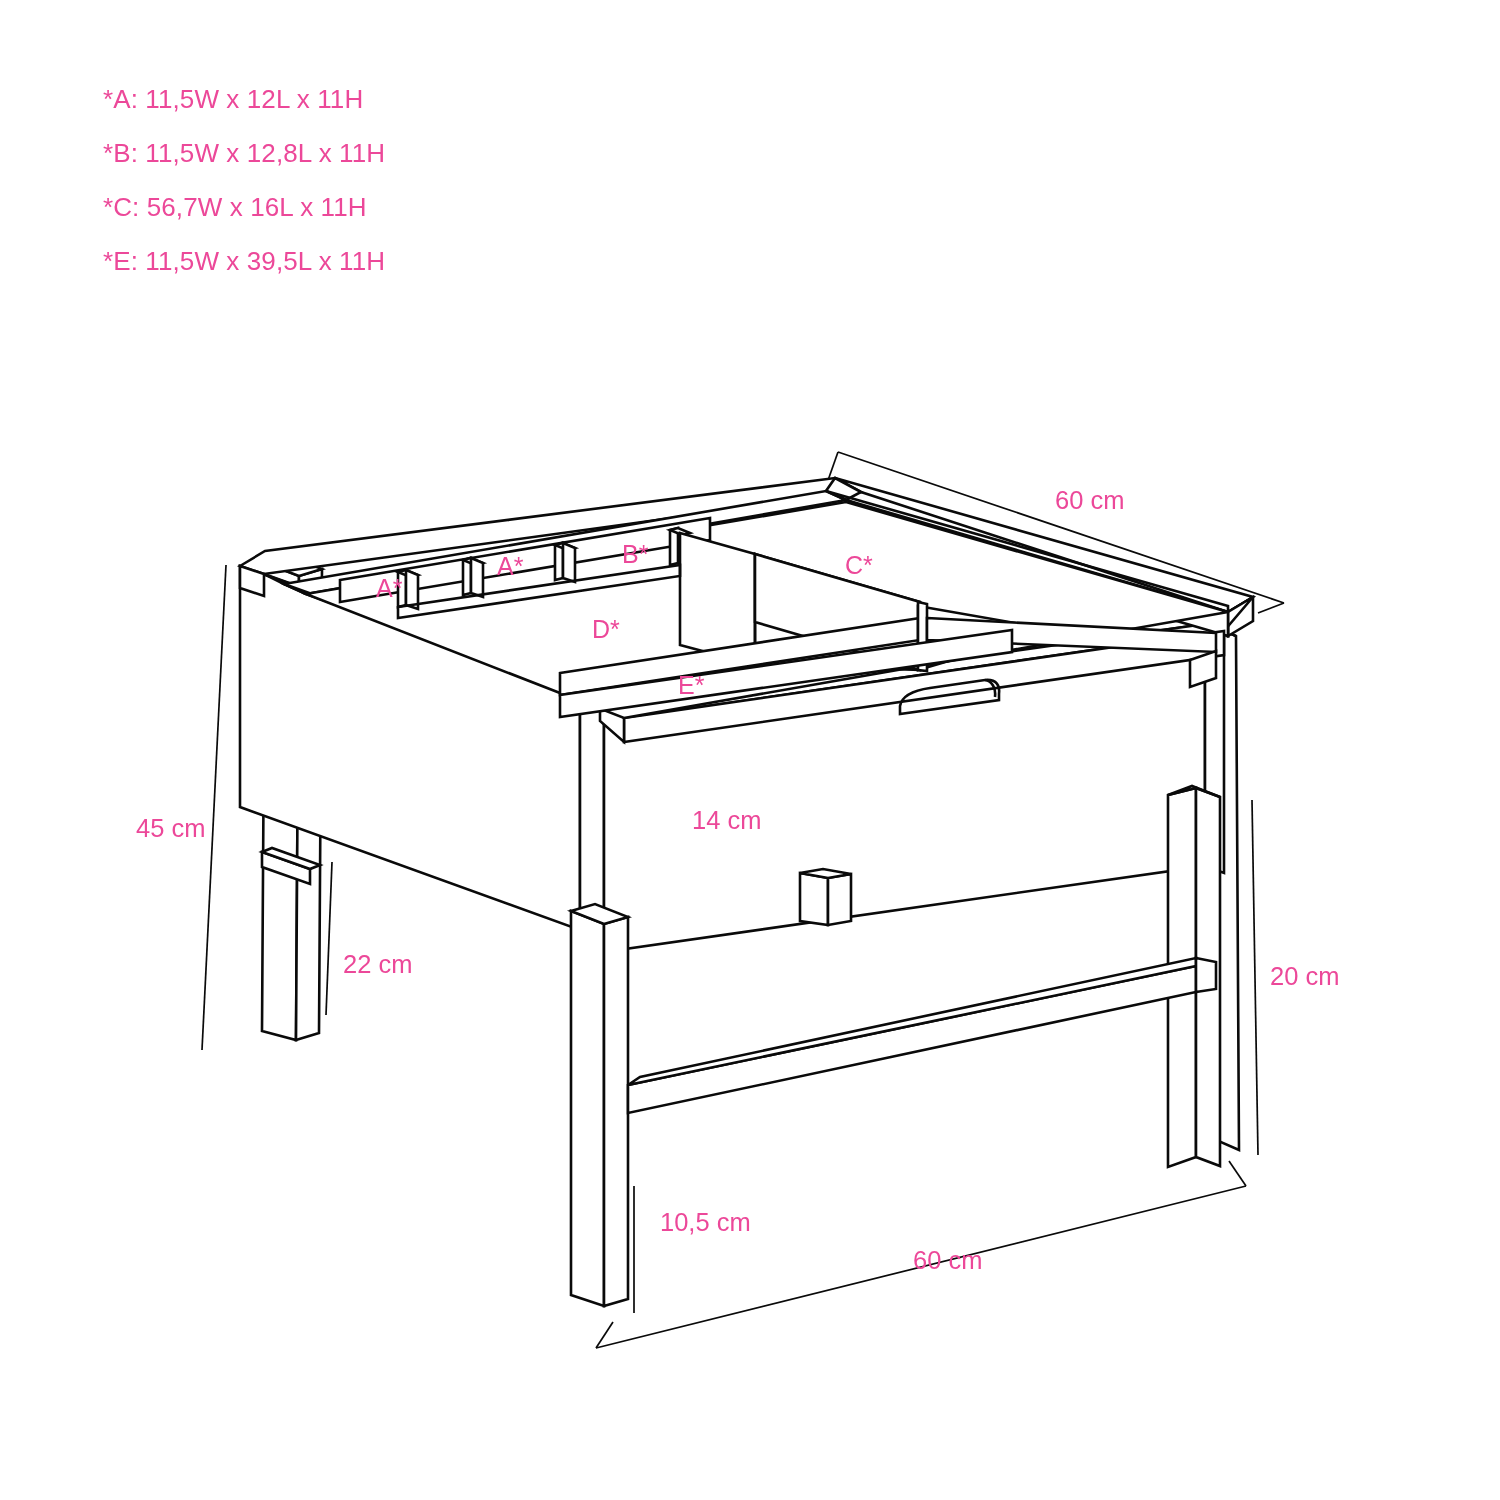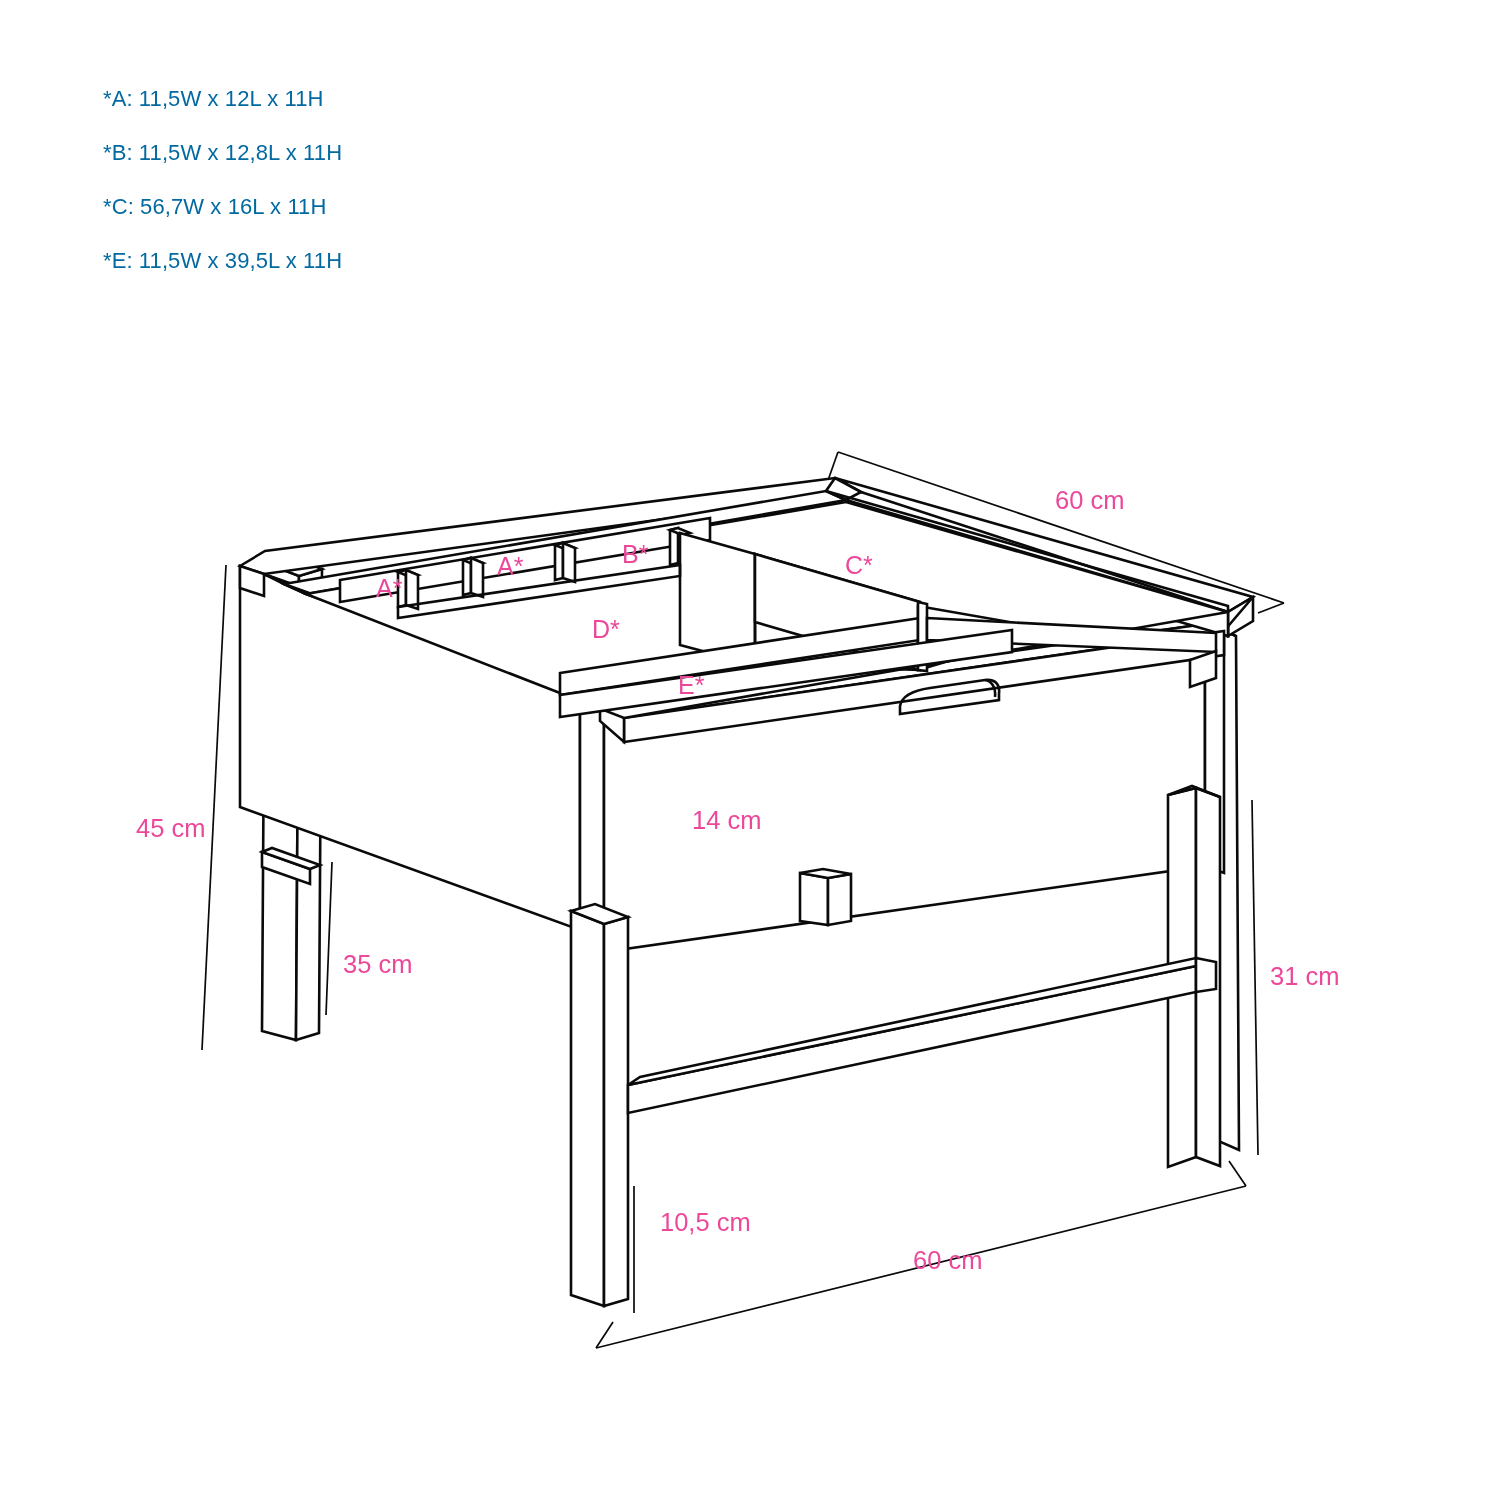--- a/index.html
+++ b/index.html
@@ -22,25 +22,25 @@
     background: #ffffff;
   }
   
   #legend {
     position: absolute;
     left: 103px;
     top: 72px;
     width: 420px;
   }
   .legend-line {
-    font-size: 22px;
+    font-size: 26px;
     line-height: 54px;
     letter-spacing: 0.1px;
     white-space: nowrap;
-    color: #0369a1;
+    color: #ec4899;
   }
   
   #drawing {
     position: absolute;
     left: 0;
     top: 0;
     width: 1500px;
     height: 1500px;
   }
   svg.draw {
@@ -277,19 +277,19 @@
     <div class="lbl part" style="left:376px; top:574px;">A*</div>
     <div class="lbl part" style="left:497px; top:552px;">A*</div>
     <div class="lbl part" style="left:622px; top:540px;">B*</div>
     <div class="lbl part" style="left:845px; top:551px;">C*</div>
     <div class="lbl part" style="left:592px; top:615px;">D*</div>
     <div class="lbl part" style="left:678px; top:671px;">E*</div>
 
     <div class="lbl" style="left:1055px; top:486px;">60 cm</div>
     <div class="lbl" style="left:136px; top:814px;text-align:center;">45 cm</div>
     <div class="lbl" style="left:692px; top:806px;text-align:right;">14 cm</div>
-    <div class="lbl" style="left:343px; top:950px;">35 cm</div>
-    <div class="lbl" style="left:1270px; top:962px;">31 cm</div>
+    <div class="lbl" style="left:343px; top:950px;">22 cm</div>
+    <div class="lbl" style="left:1270px; top:962px;">20 cm</div>
     <div class="lbl" style="left:660px; top:1208px;">10,5 cm</div>
     <div class="lbl" style="left:913px; top:1246px;">60 cm</div>
   </div>
 
 </div>
 
 </body></html>

